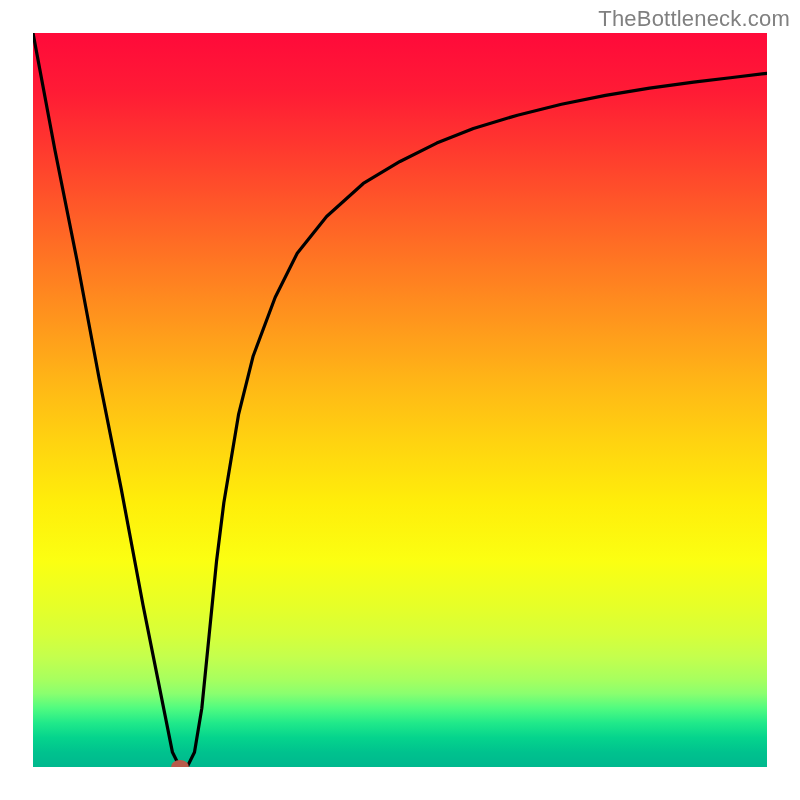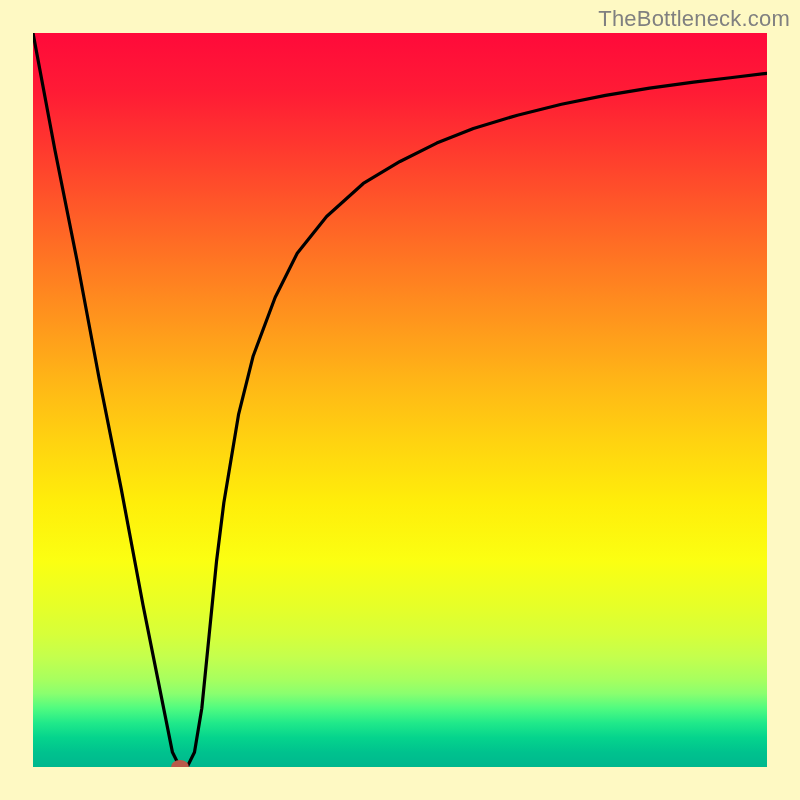--- a/index.html
+++ b/index.html
@@ -8,21 +8,21 @@
     width: 800px;
     height: 800px;
     overflow: hidden;
     background: #000;
     font-family: Arial, Helvetica, sans-serif;
   }
   .frame {
     position: relative;
     width: 800px;
     height: 800px;
-    background: #fef9c3;
+    background: #ffffff;
   }
   .plot {
     position: absolute;
     left: 33px;
     top: 33px;
     width: 734px;
     height: 734px;
     background: linear-gradient(to bottom,
       #ff0a3a 0%,
       #ff1b35 8%,

